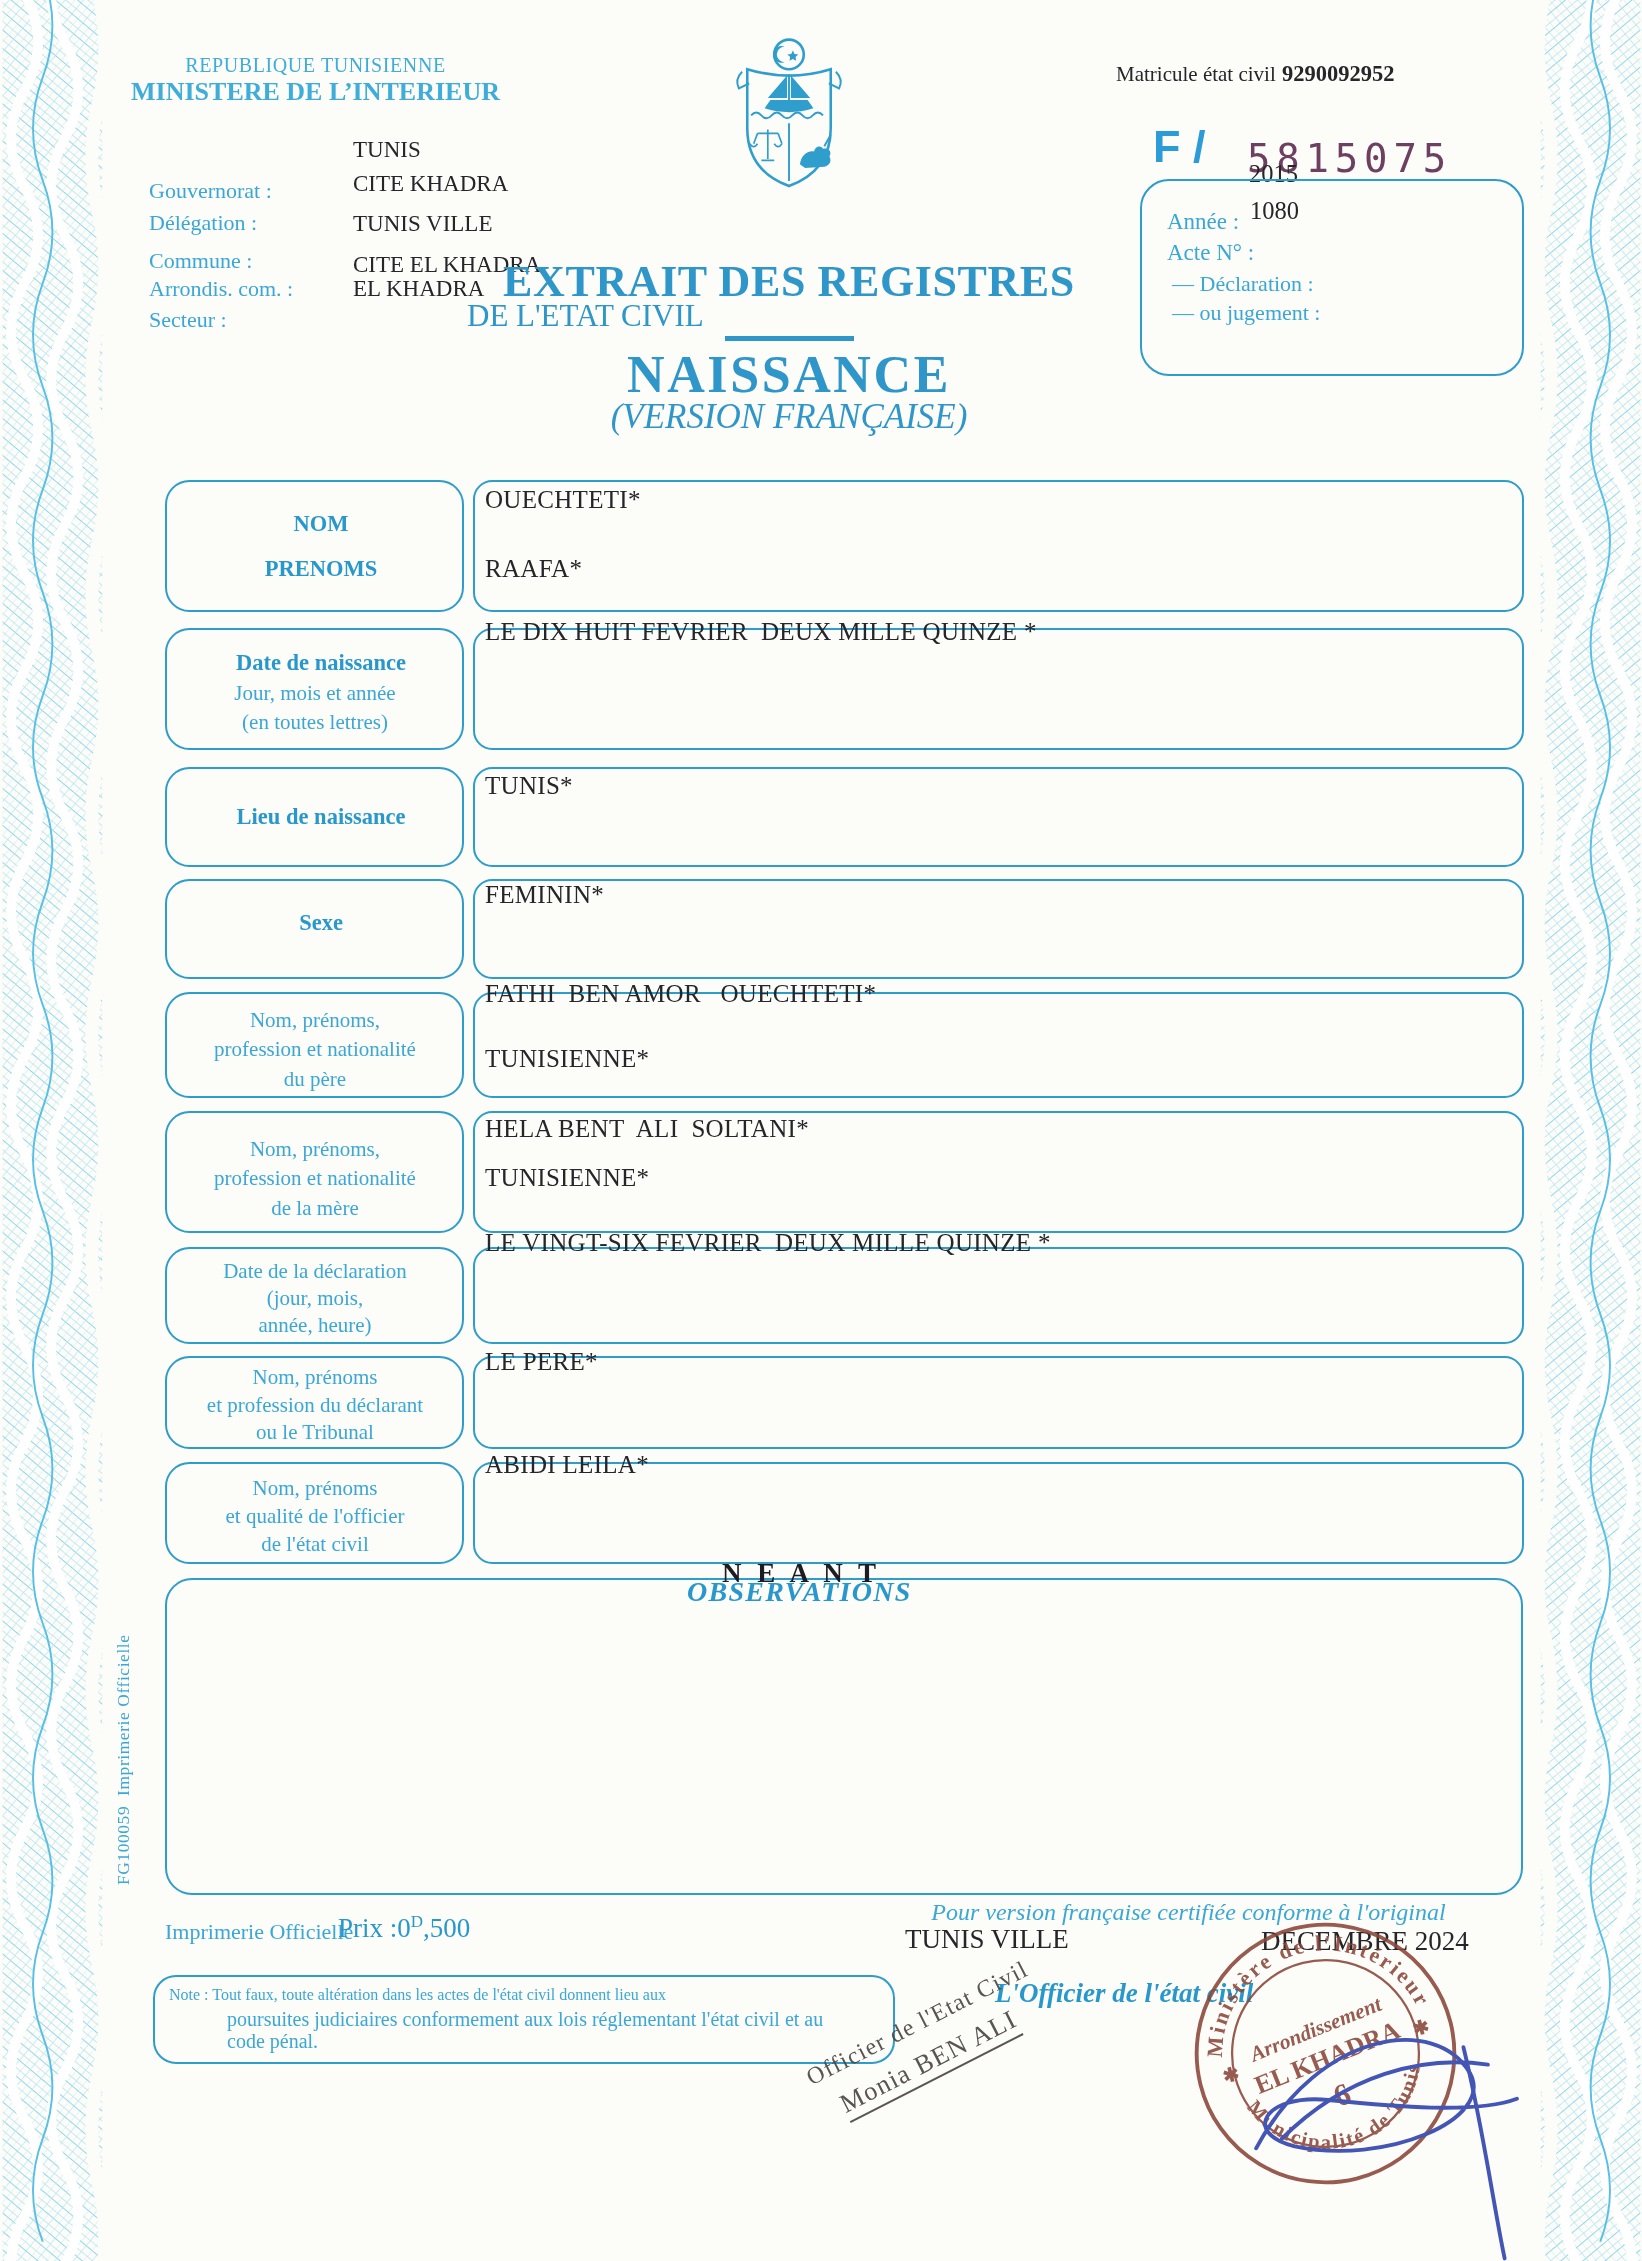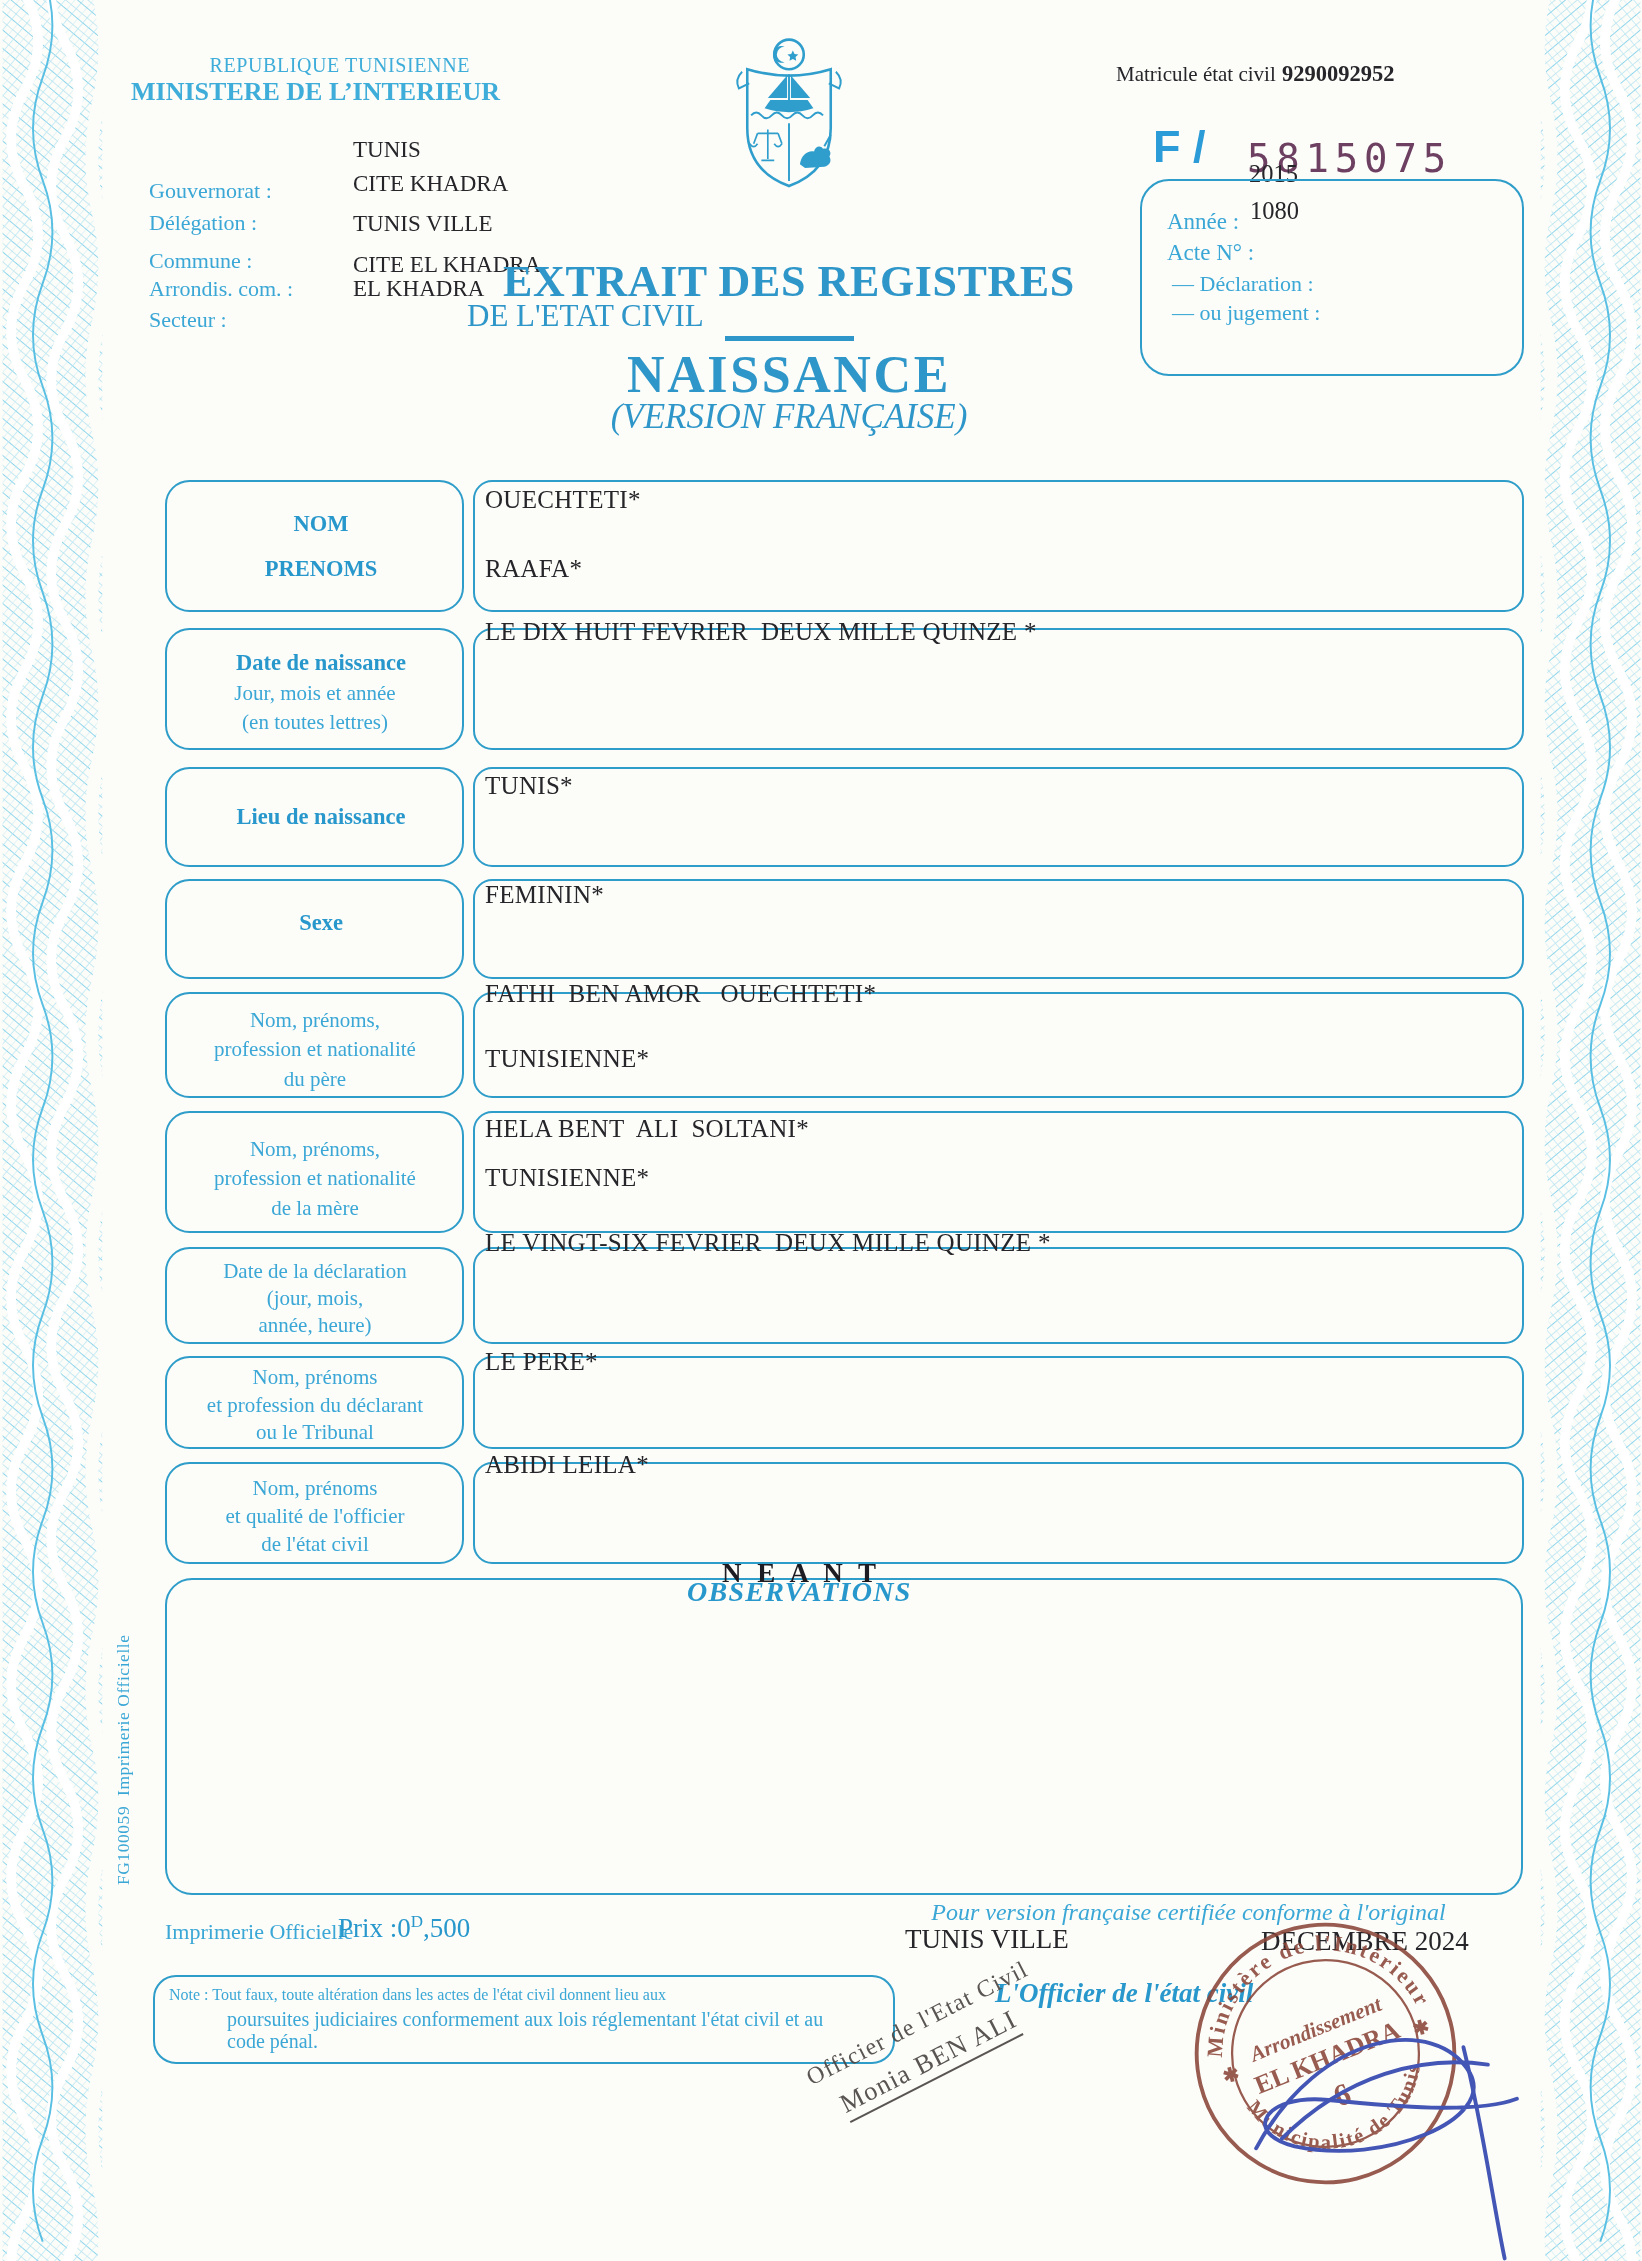--- a/index.html
+++ b/index.html
@@ -5,21 +5,21 @@
   :root{
     --border:#2e9dc9; --label:#3aa7d6; --labelb:#2898cc; --title:#2e96c8;
     --cyan:#3fadd9; --ink:#26252a; --plum:#6d4062; --brown:#8a4538;
     --sig:#4355b5; --guill:#8ed5ec; --paper:#fcfcf8;
   }
   html,body{margin:0;padding:0;}
   body{background:#e8e8e8;font-family:"Liberation Serif","DejaVu Serif",serif;}
   .page{position:relative;width:1643px;height:2261px;background:var(--paper);overflow:hidden;}
   .abs{position:absolute;}
   
-  .republic{left:161px;top:54px;width:309px;text-align:right;font-size:20px;letter-spacing:0.6px;color:var(--cyan);}
+  .republic{left:161px;top:54px;width:309px;text-align:center;font-size:20px;letter-spacing:0.6px;color:var(--cyan);}
   .ministry{left:122px;top:77px;width:387px;text-align:center;font-size:26px;font-weight:bold;color:var(--cyan);}
   .adm-label{left:149px;font-size:22px;color:var(--label);white-space:pre;}
   .adm-value{left:353px;font-size:23px;color:var(--ink);white-space:pre;}
   
   .matricule-label{left:1116px;top:62px;font-size:21px;color:var(--ink);}
   .matricule-value{left:1282px;top:61px;font-size:22.5px;font-weight:bold;color:var(--ink);}
   .serial-prefix{left:1153px;top:121px;font-size:45px;font-weight:bold;color:#2b9cd8;font-family:"Liberation Sans","DejaVu Sans",sans-serif;}
   .serial-number{left:1247px;top:136px;font-size:39px;letter-spacing:5.8px;color:var(--plum);font-family:"DejaVu Sans Mono","Liberation Mono",monospace;}
   .serial-year{left:1249px;top:160px;font-size:24.5px;color:var(--ink);}
   .acte-box{left:1140px;top:179px;width:380px;height:193px;border:2.6px solid var(--border);border-radius:29px;}

